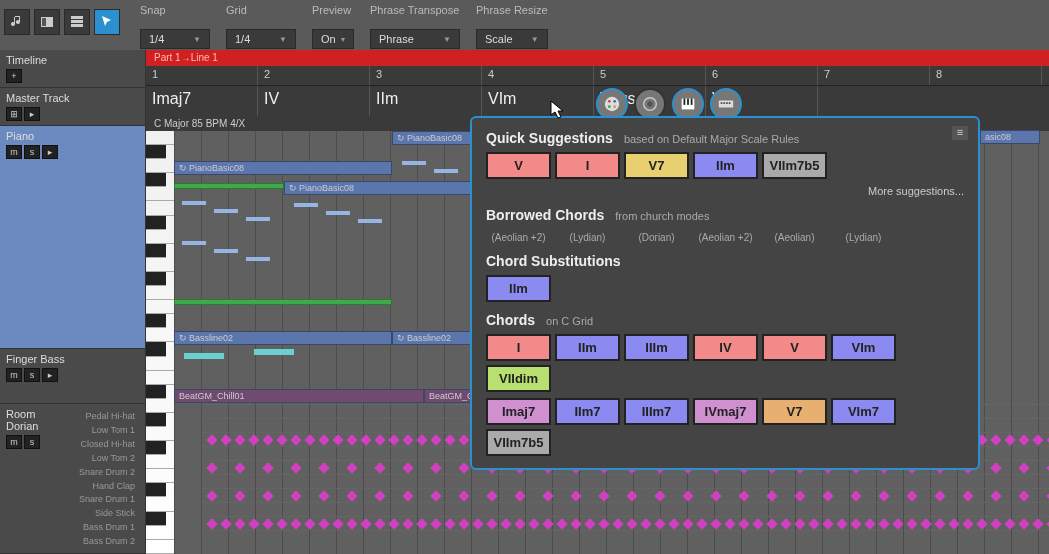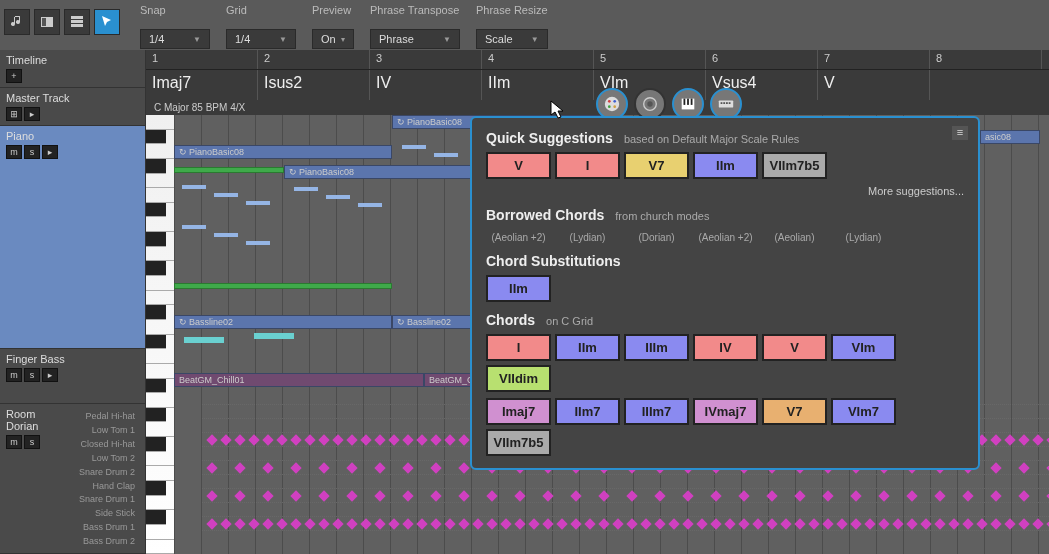--- a/index.html
+++ b/index.html
@@ -193,20 +193,21 @@
           <div class="drum-lane">Hand Clap</div>
           <div class="drum-lane">Snare Drum 1</div>
           <div class="drum-lane">Side Stick</div>
           <div class="drum-lane">Bass Drum 1</div>
           <div class="drum-lane">Bass Drum 2</div>
         </div>
     </div>
   </div>
 
   <div class="arrange">
+    <div class="part-bar">Part 1→Line 1</div>
     <div class="ruler" id="ruler">
         <div class="ruler-cell" style="width: 112px;">1</div>
         <div class="ruler-cell" style="width: 112px;">2</div>
         <div class="ruler-cell" style="width: 112px;">3</div>
         <div class="ruler-cell" style="width: 112px;">4</div>
         <div class="ruler-cell" style="width: 112px;">5</div>
         <div class="ruler-cell" style="width: 112px;">6</div>
         <div class="ruler-cell" style="width: 112px;">7</div>
         <div class="ruler-cell" style="width: 112px;">8</div>
       </div>
@@ -241,21 +242,20 @@
             <rect x="4" y="8" width="2" height="2" fill="#555"></rect>
             <rect x="7" y="8" width="2" height="2" fill="#555"></rect>
             <rect x="10" y="8" width="2" height="2" fill="#555"></rect>
             <rect x="13" y="8" width="2" height="2" fill="#555"></rect>
           </svg>
         </div>
     </div>
 
     <div class="chord-row" id="chord-row">
         <div class="chord-cell" style="width: 112px;">Imaj7</div>
-        <div class="chord-cell" style="width: 112px;">Isus2</div>
         <div class="chord-cell" style="width: 112px;">IV</div>
         <div class="chord-cell" style="width: 112px;">IIm</div>
         <div class="chord-cell" style="width: 112px;">VIm</div>
         <div class="chord-cell" style="width: 112px;">Vsus4</div>
         <div class="chord-cell" style="width: 112px;">V</div>
       </div>
     <div class="songinfo">C Major  85 BPM  4/X</div>
 
     <div class="tracks-area">
       <div class="keys" id="keys">

